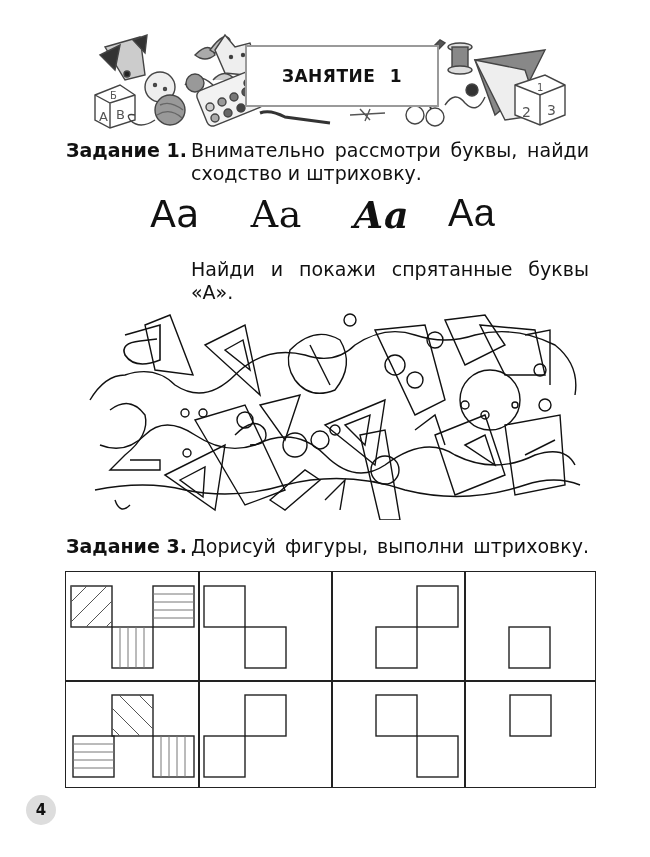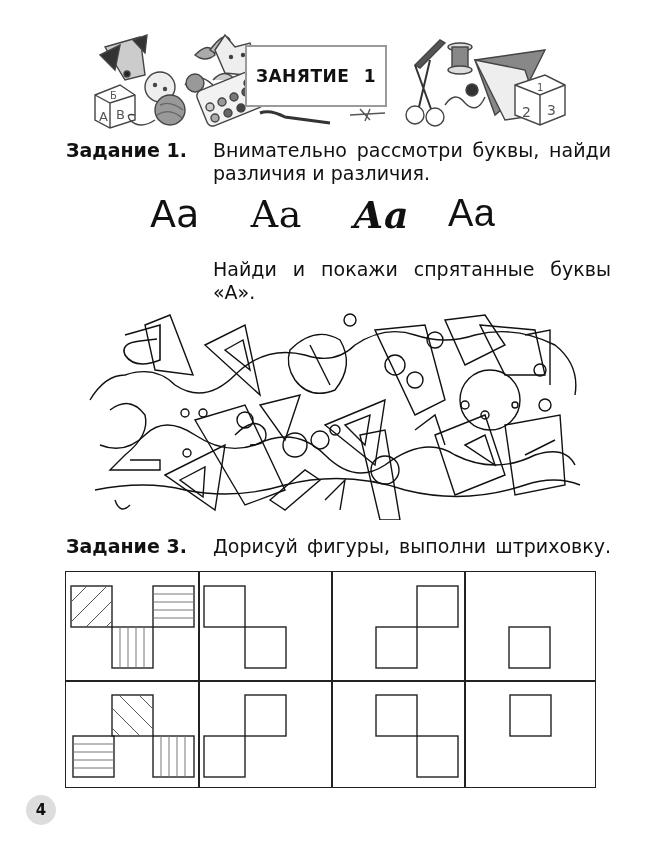--- a/index.html
+++ b/index.html
@@ -1,23 +1,23 @@
 <!DOCTYPE html>
 <html><head>
 <meta charset="utf-8">
 <style>
   html, body { margin:0; padding:0; background:#fff; }
   body { width:650px; height:857px; position:relative; overflow:hidden; font-family:"DejaVu Sans", sans-serif; color:#111; }
   .abs { position:absolute; }
   #header-art { left:85px; top:25px; width:495px; height:105px; }
-  #lesson-box { left:245px; top:45px; width:142px; height:62px; border:2px solid #9a9a9a; background:#fff; box-sizing:border-box; display:flex; align-items:center; justify-content:center; }
+  #lesson-box { left:245px; top:45px; width:194px; height:62px; border:2px solid #9a9a9a; background:#fff; box-sizing:border-box; display:flex; align-items:center; justify-content:center; }
   #lesson-title { font-family:"DejaVu Sans", sans-serif; font-weight:bold; font-size:17px; letter-spacing:0.5px; word-spacing:8px; }
   .task { position:absolute; left:66px; font-size:19px; line-height:23px; }
   .task .num { font-weight:bold; display:inline-block; width:133px; }
-  .task .txt { position:absolute; left:147px; top:0; width:398px; text-align:justify; text-align-last:left; }
+  .task .txt { position:absolute; left:125px; top:0; width:398px; text-align:justify; text-align-last:left; }
   .task .txt.j1 { text-align-last:justify; }
   #letters { left:150px; top:192px; width:380px; height:50px; font-size:38px; }
   #letters span { position:absolute; top:0;text-align:right; }
   #maze { left:85px; top:305px; width:500px; height:215px; }
   #grid { left:65px; top:571px; width:531px; height:217px; border:1.5px solid #222; box-sizing:border-box; }
   .vline { position:absolute; top:0; width:1.5px; height:100%; background:#222; }
   .hline { position:absolute; left:0; height:1.5px; width:100%; background:#222; }
   #grid svg { position:absolute; left:0; top:0; }
   #page-num { left:26px; top:795px; width:30px; height:30px; border-radius:50%; background:#ddd; display:flex; align-items:center; justify-content:center; font-weight:bold; font-size:15px; }
 </style>
@@ -109,21 +109,21 @@
   </g>
 </svg>
 
 <div id="lesson-box" class="abs">
   <span id="lesson-title">ЗАНЯТИЕ 1</span>
 </div>
 
 <div class="task" style="top:139px; width:531px; height:48px;">
   <span class="num">Задание 1.</span>
   <div class="txt j1">Внимательно рассмотри буквы, найди</div>
-  <div class="txt" style="top:23px;">различия и различия.</div>
+  <div class="txt" style="top:23px;">сходство и штриховку.</div>
 </div>
 
 <div id="letters" class="abs">
   <span style="left:0; font-family:'DejaVu Sans', sans-serif;">Аа</span>
   <span style="left:100px; font-family:'DejaVu Serif', serif;">Аа</span>
   <span style="left:203px; font-family:'DejaVu Serif', serif; font-weight:bold; font-style:italic;">Аа</span>
   <span style="left:298px; font-family:'Liberation Sans', sans-serif;">Аа</span>
 </div>
 
 <div class="task" style="top:258px; width:531px; height:48px;">

